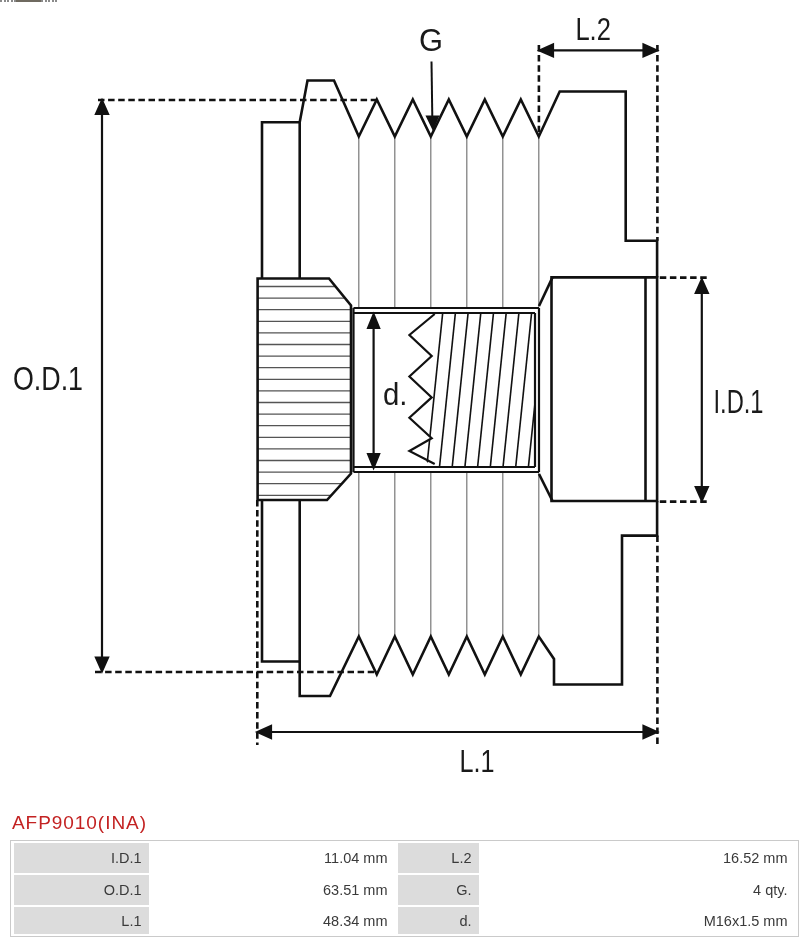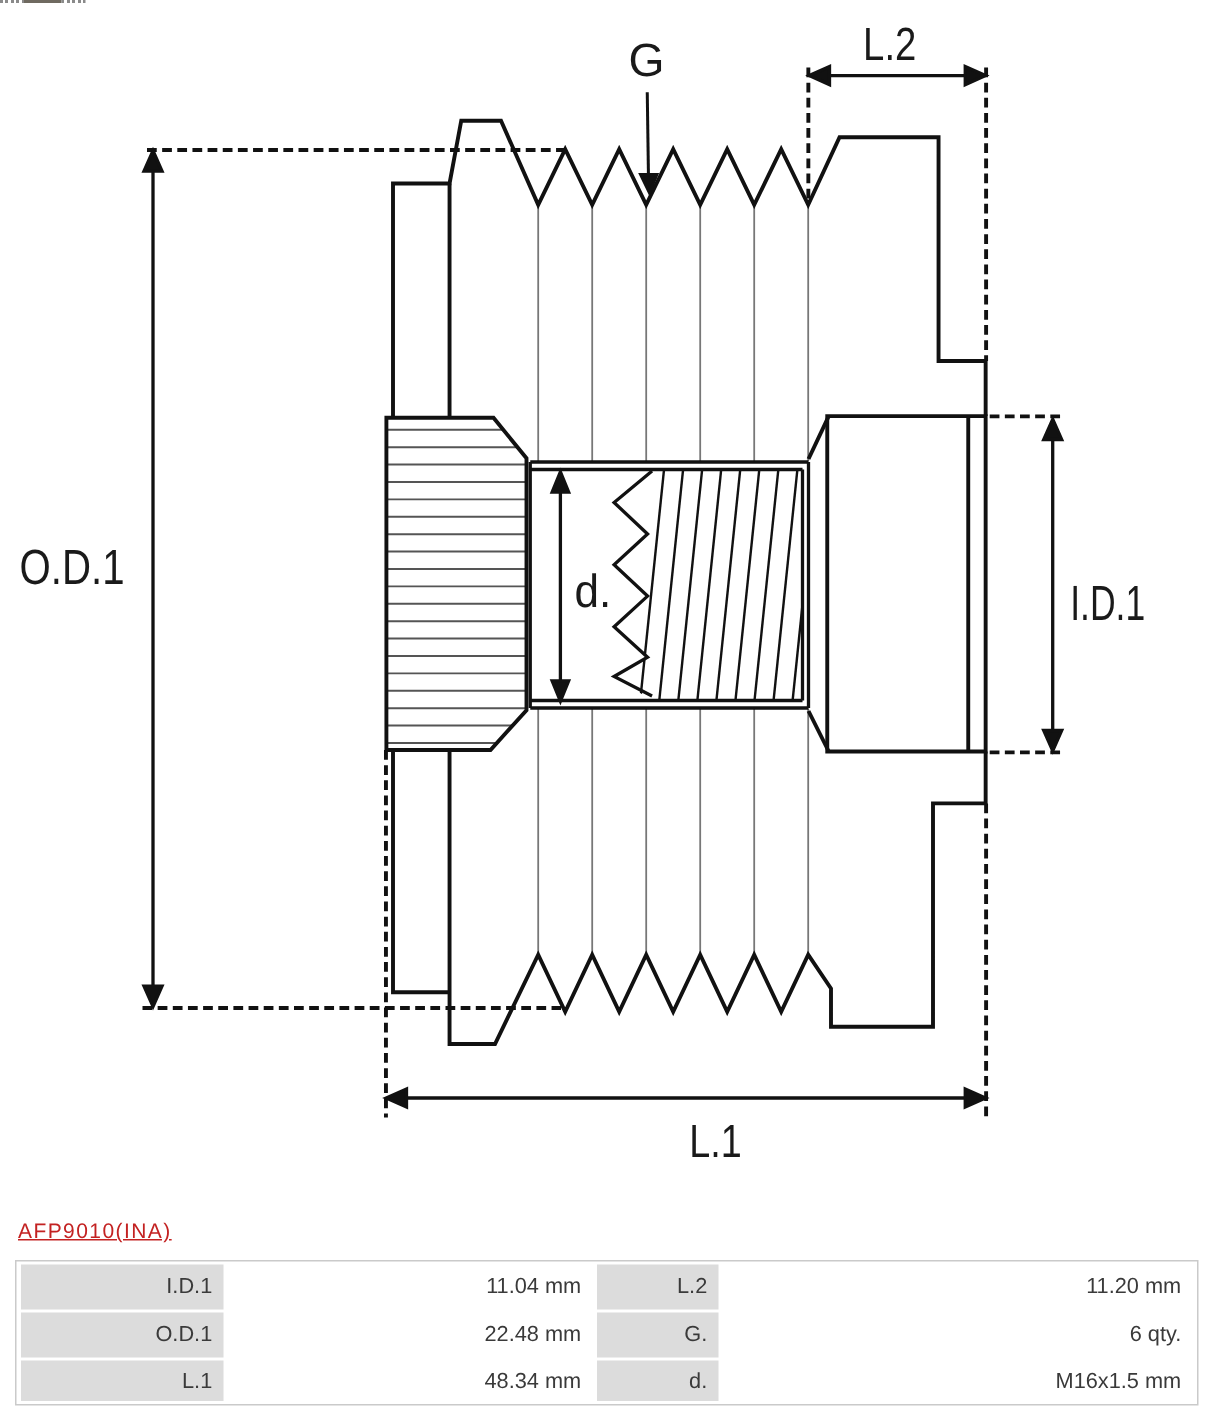--- a/index.html
+++ b/index.html
@@ -1,21 +1,21 @@
 <!DOCTYPE html>
 <html><head>
 <meta charset="utf-8">
 <style>
 html,body{margin:0;padding:0;background:#fff;width:809px;height:946px;overflow:hidden;}
 body{font-family:"Liberation Sans",sans-serif;position:relative;will-change:transform;}
 #logo{position:absolute;left:0;top:0;width:57px;height:2px;}
 #logo .d1{position:absolute;left:0;top:0;width:16px;height:2px;background:repeating-linear-gradient(90deg,#8a8a8a 0 2px,transparent 2px 3.6px);}
 #logo .mid{position:absolute;left:16px;top:0;width:25px;height:2px;background:#6f6a60;}
 #logo .d2{position:absolute;left:41px;top:0;width:16px;height:2px;background:repeating-linear-gradient(90deg,#8a8a8a 0 2px,transparent 2px 3.6px);}
-#title{position:absolute;left:12px;top:812px;font-size:14px;color:#c32222;letter-spacing:0.95px;text-decoration:underline;}
+#title{position:absolute;left:12px;top:812px;font-size:19px;color:#c32222;letter-spacing:0.95px;}
 table.spec{position:absolute;left:10px;top:840px;border-collapse:separate;border-spacing:3px 2px;border:1px solid #cacaca;background:#fff;table-layout:fixed;width:789px;}
 table.spec td{height:30px;font-size:14.5px;color:#3a3a3a;text-align:right;vertical-align:middle;padding:0 7.5px 0 0;white-space:nowrap;}
 table.spec td.l{background:#dcdcdc;}
 table.spec tr.last td{height:27px;}
 </style>
 </head>
 <body>
 <div id="logo">
     <div class="d1"></div>
     <div class="mid"></div>
@@ -160,27 +160,27 @@
       <col style="width:135px">
       <col style="width:243px">
       <col style="width:81px">
       <col style="width:313px">
     </colgroup>
   <tbody>
       <tr>
         <td class="l">I.D.1</td>
         <td>11.04 mm</td>
         <td class="l">L.2</td>
-        <td>11.20 mm</td>
+        <td>16.52 mm</td>
       </tr>
   <tr>
         <td class="l">O.D.1</td>
-        <td>22.48 mm</td>
+        <td>63.51 mm</td>
         <td class="l">G.</td>
-        <td>6 qty.</td>
+        <td>4 qty.</td>
       </tr>
   <tr class="last">
         <td class="l">L.1</td>
         <td>48.34 mm</td>
         <td class="l">d.</td>
         <td>M16x1.5 mm</td>
       </tr>
 </tbody>
   </table>
 

